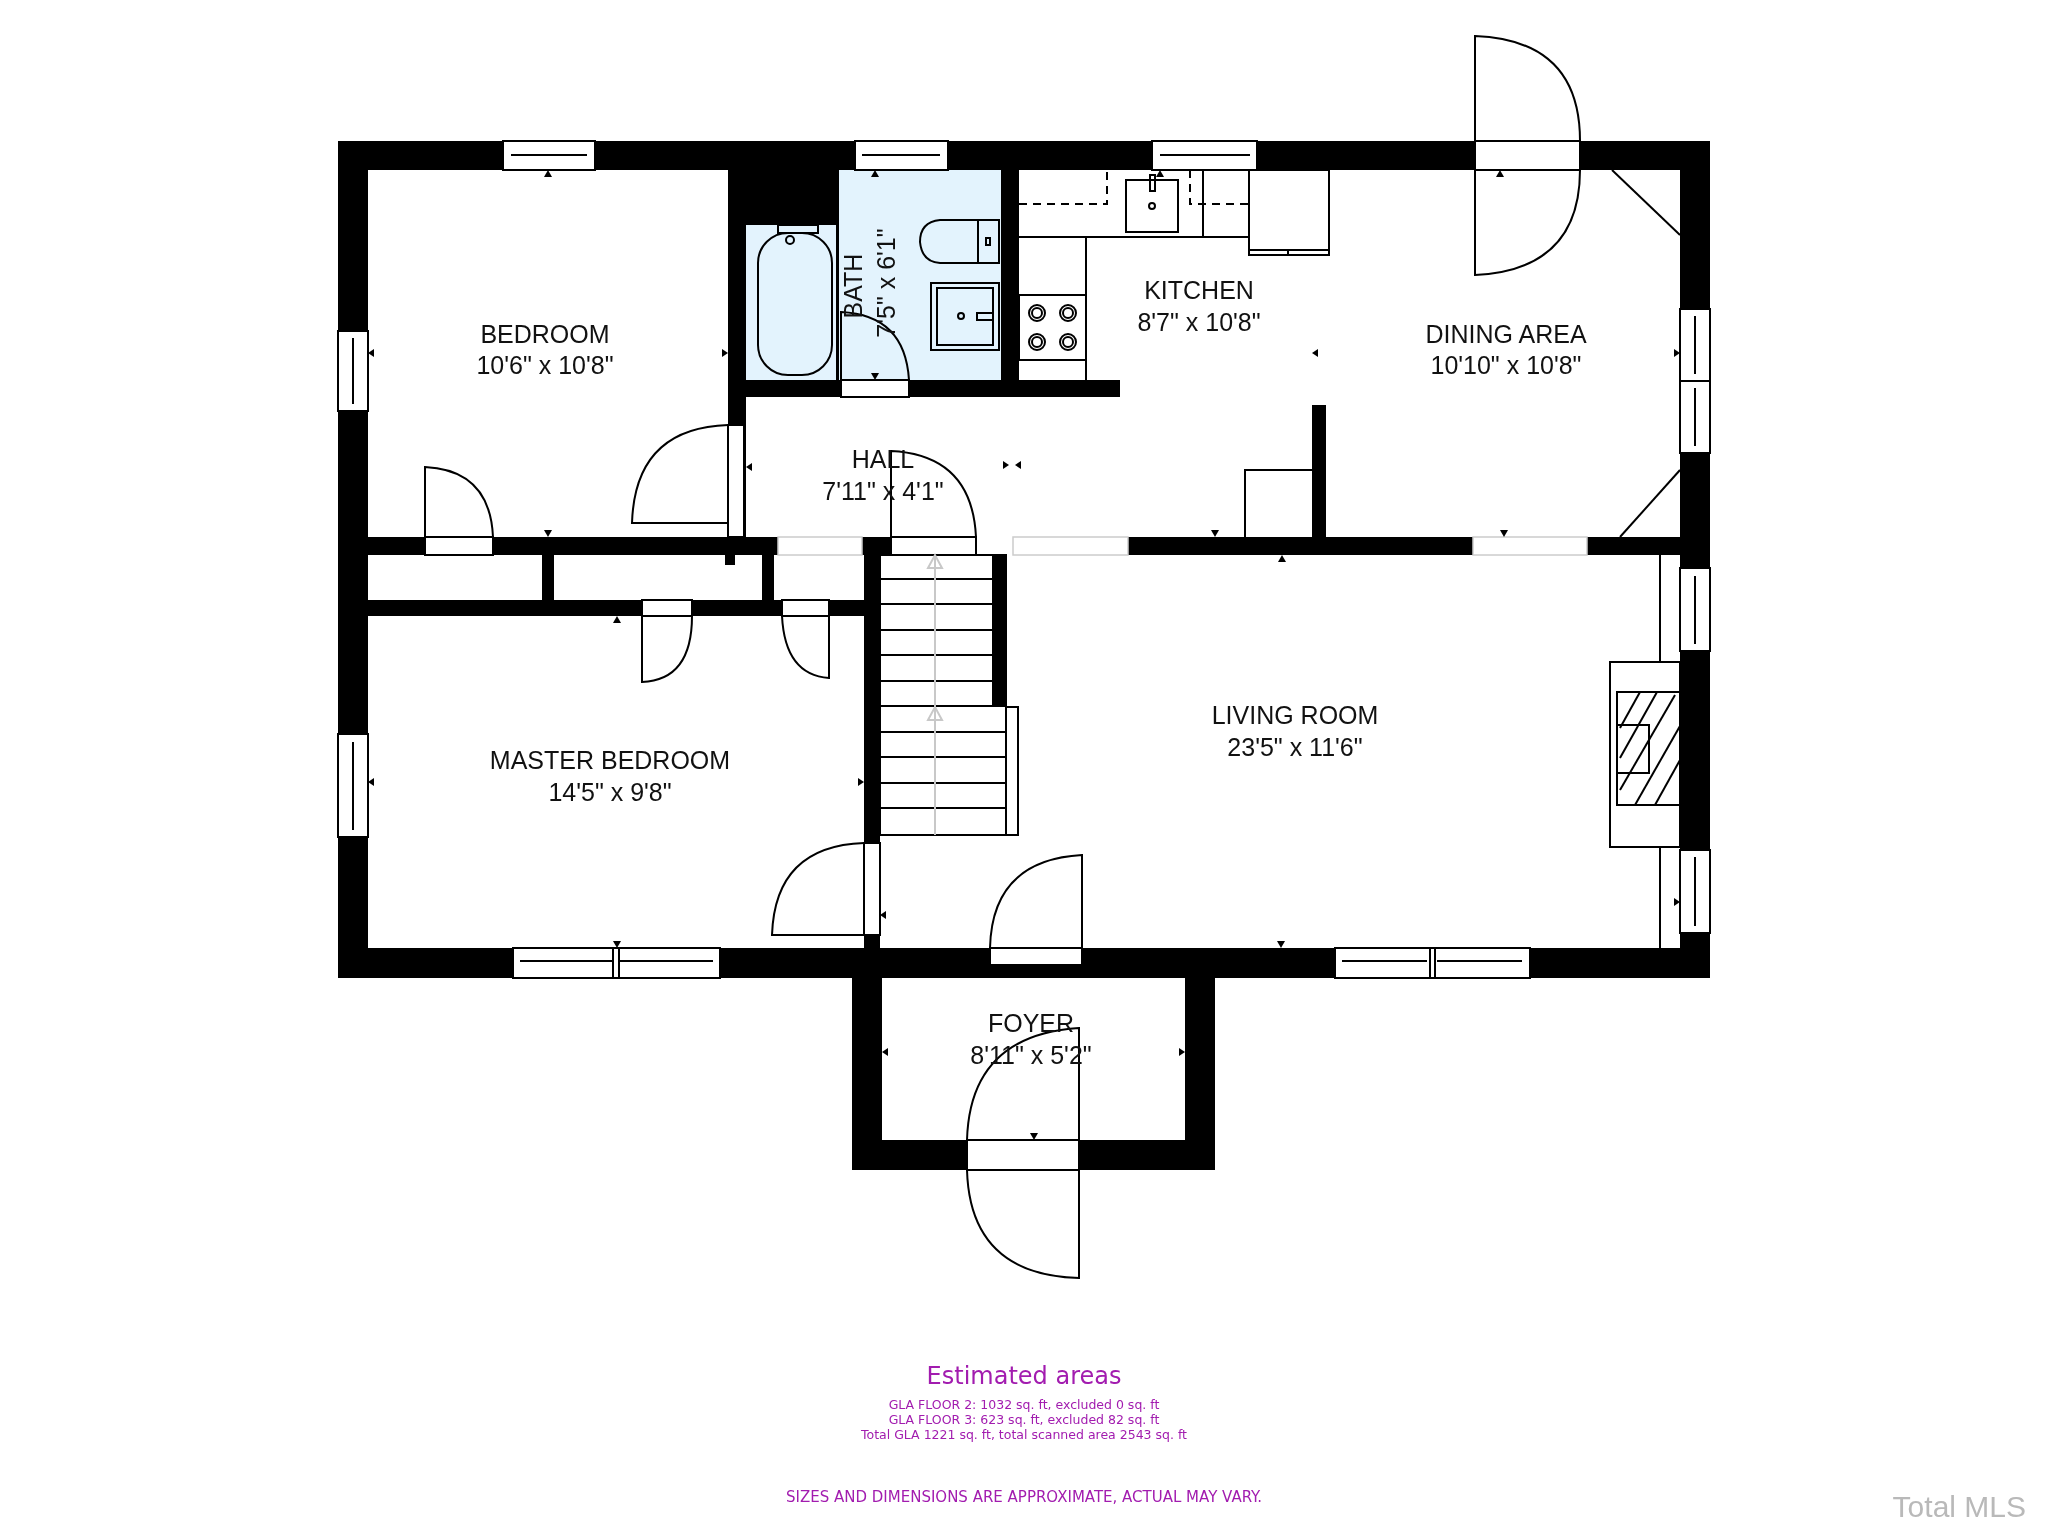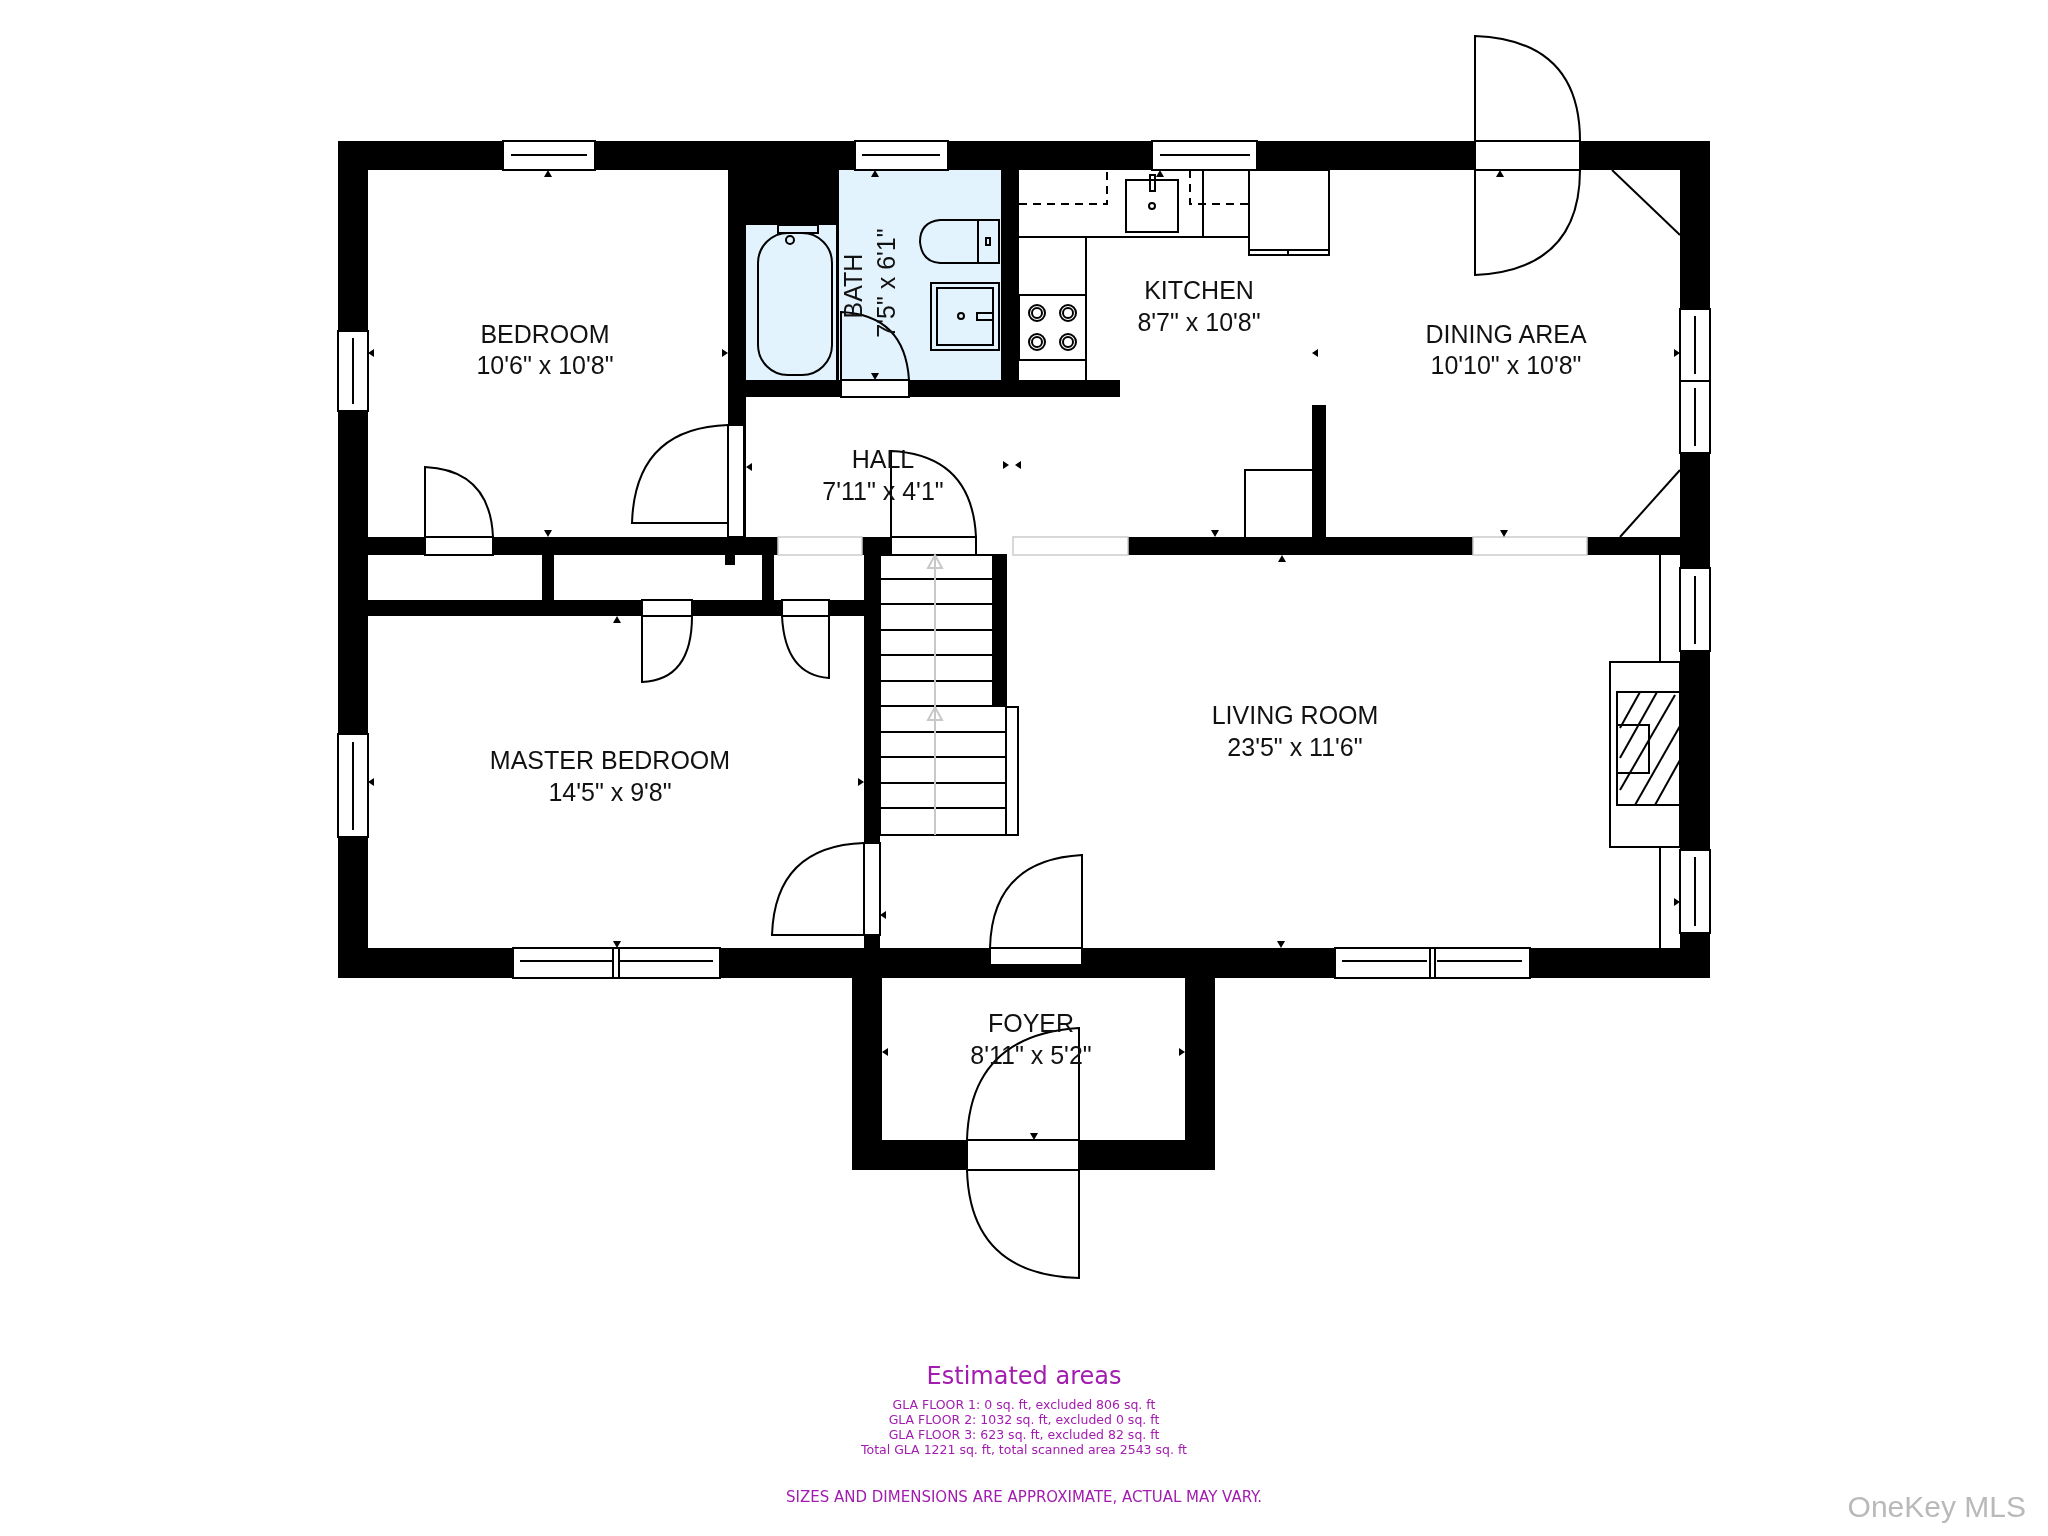--- a/index.html
+++ b/index.html
@@ -282,19 +282,18 @@
     <text class="room-dim" x="1295" y="756">23'5" x 11'6"</text>
   </g>
   <g>
     <text class="room-name" x="1031" y="1032">FOYER</text>
     <text class="room-dim" x="1031" y="1064">8'11" x 5'2"</text>
   </g>
 </svg>
 
 <div id="est-title" class="footer">Estimated areas</div>
 <div id="gla-lines" class="footer">
-  <div>GLA FLOOR 1: 0 sq. ft, excluded 806 sq. ft</div>
   <div>GLA FLOOR 2: 1032 sq. ft, excluded 0 sq. ft</div>
   <div>GLA FLOOR 3: 623 sq. ft, excluded 82 sq. ft</div>
   <div>Total GLA 1221 sq. ft, total scanned area 2543 sq. ft</div>
 </div>
 <div id="disclaimer" class="footer">SIZES AND DIMENSIONS ARE APPROXIMATE, ACTUAL MAY VARY.</div>
-<div id="watermark">OneKey MLS</div>
+<div id="watermark">Total MLS</div>
 
 </body></html>

